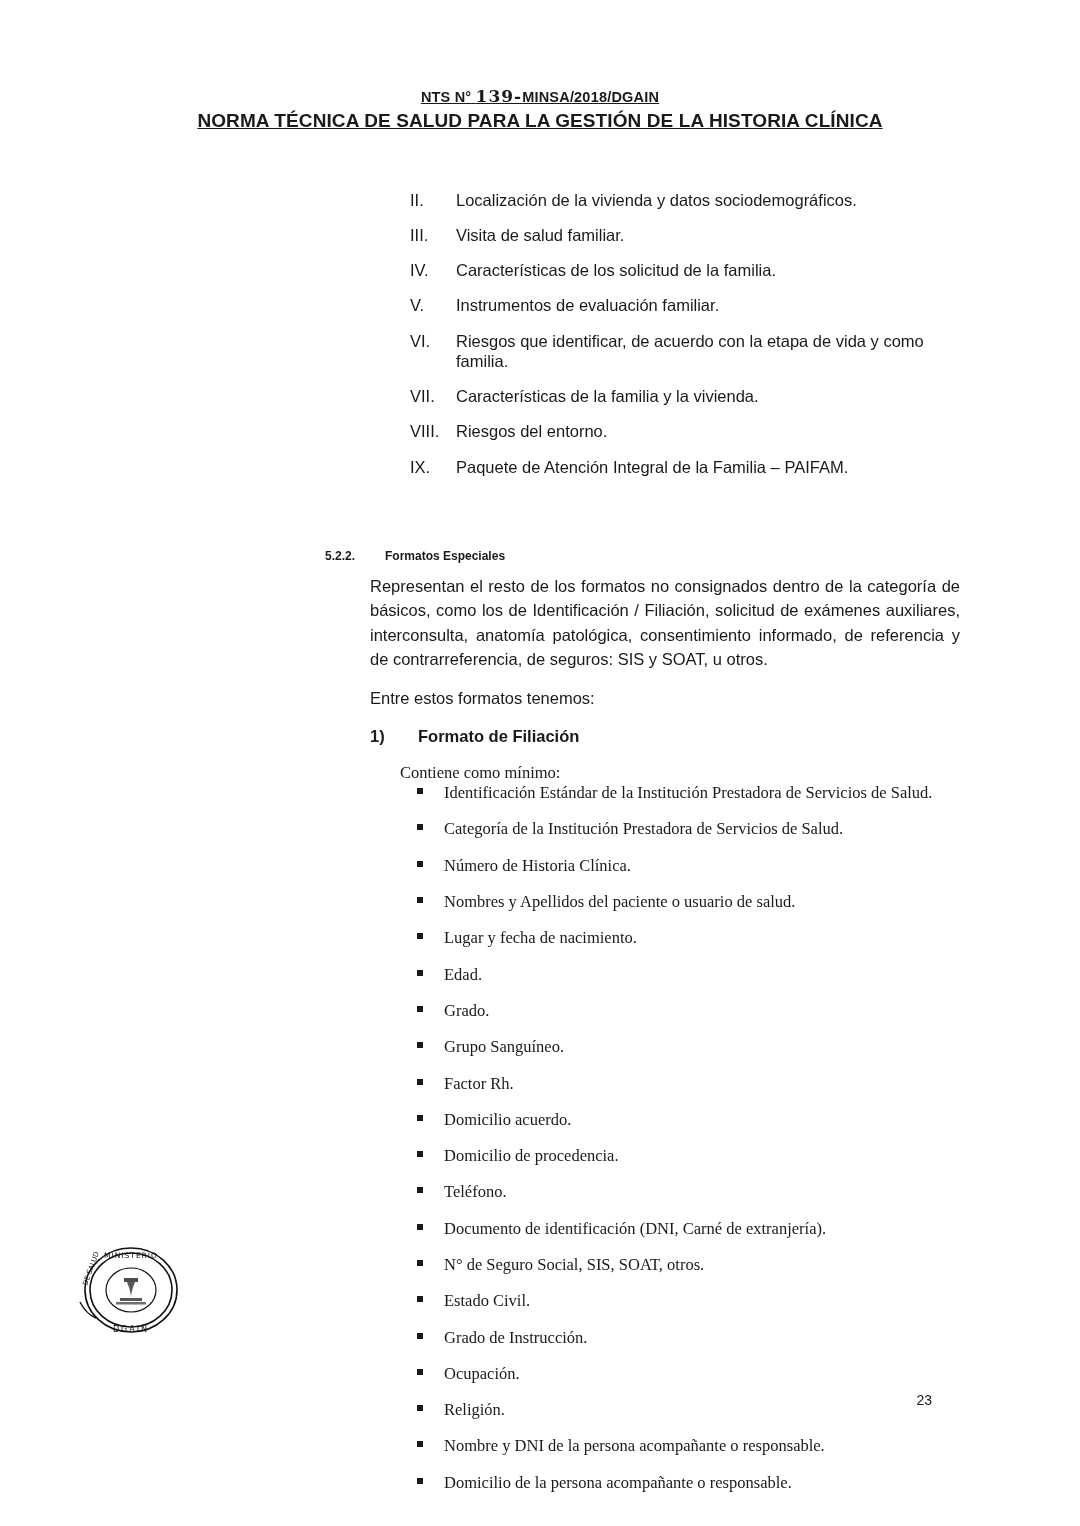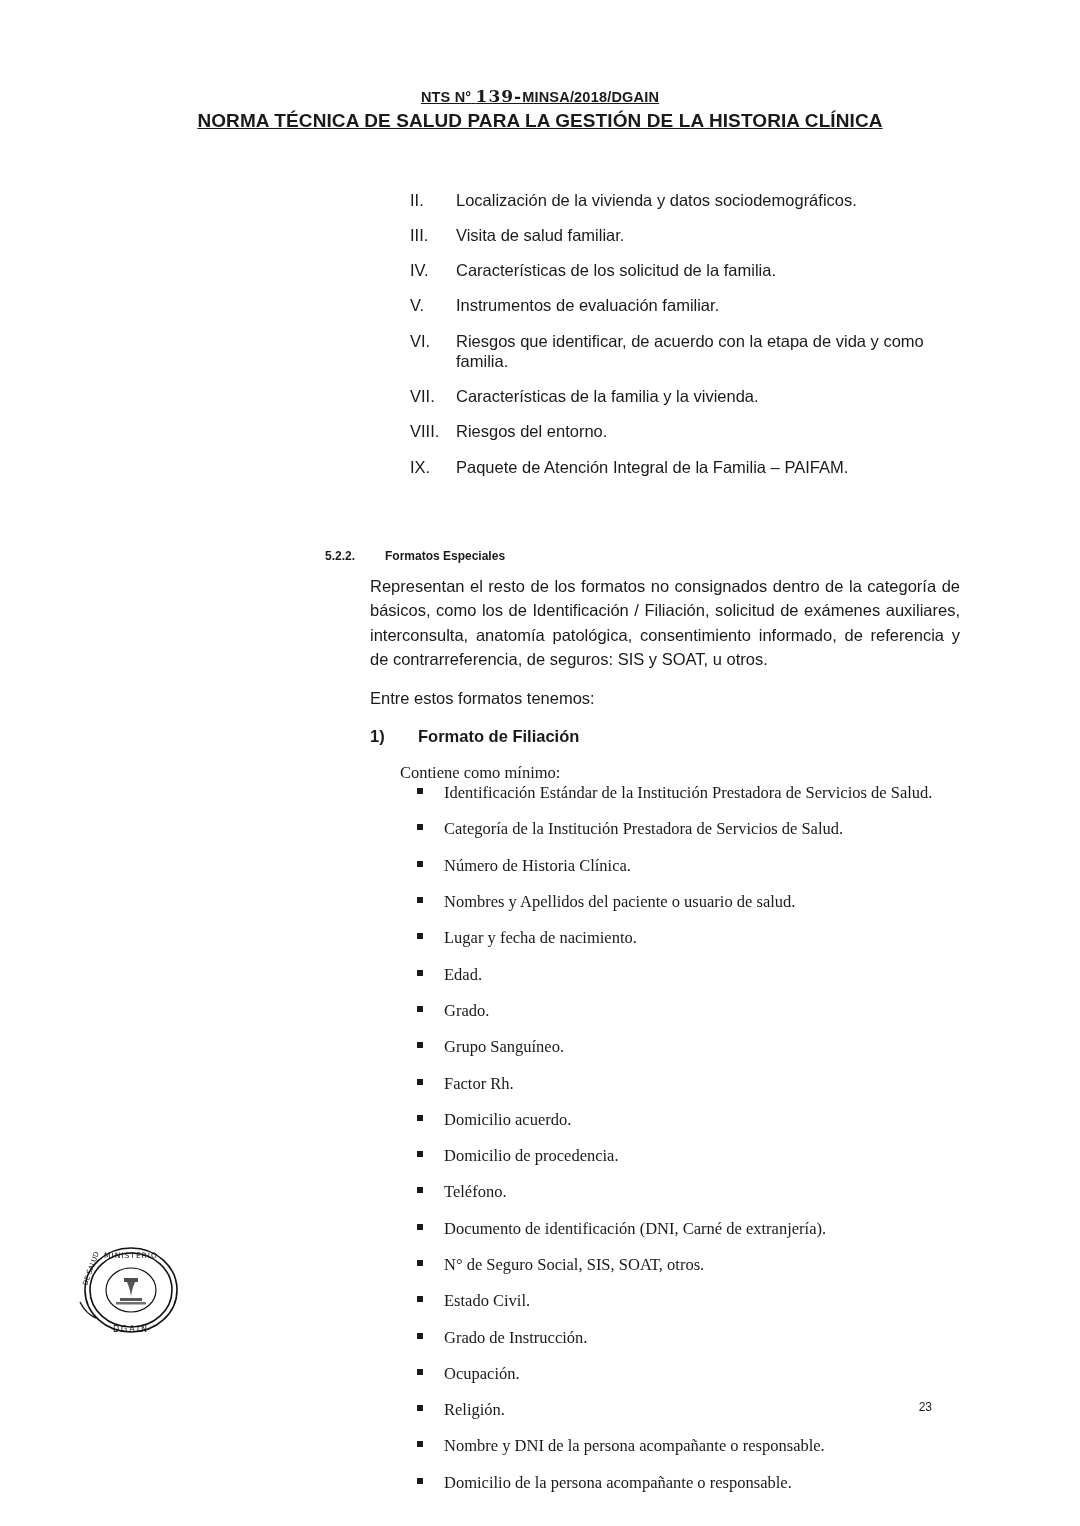--- a/index.html
+++ b/index.html
@@ -149,22 +149,22 @@
     top: 1240px;
     width: 118px;
     height: 106px;
   }
   .seal svg { display: block; }
 
   
   .page-number {
     position: absolute;
     right: 148px;
-    bottom: 112px;
-    font-size: 12px;
+    bottom: 118px;
+    font-size: 14px;
   }
 </style>
 </head>
 <body>
 
 <div class="page">
 
   <div class="doc-header">
     <div class="line1">
       <span>NTS N°</span>

